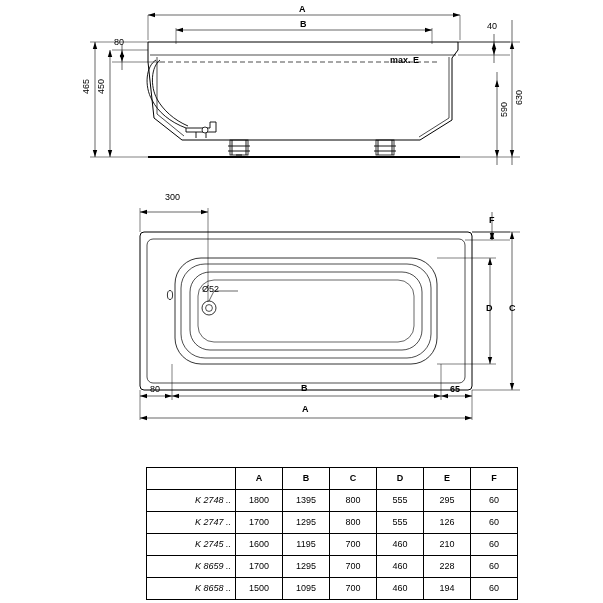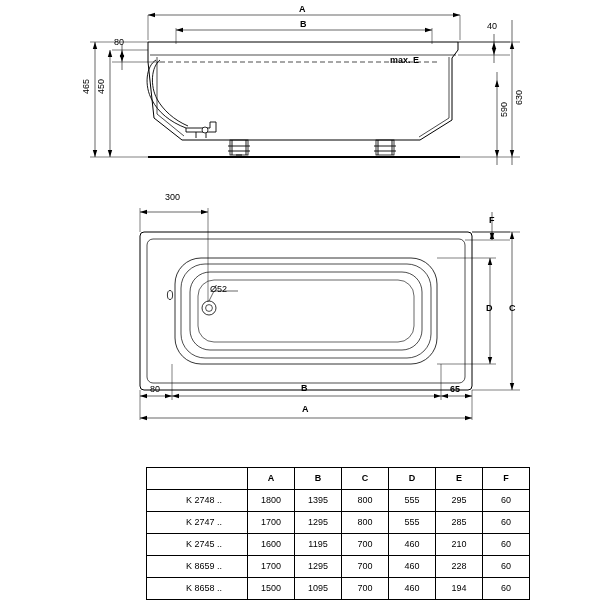--- a/index.html
+++ b/index.html
@@ -33,23 +33,24 @@
     border:1px solid #000;
     height:21px;
     padding:0 4px;
     text-align:center;
     font-weight:normal;
     font-size:9px;
     line-height:1;
   }
   #spec-table th{font-weight:bold;}
   #spec-table td.name{
-    text-align:center;
+    text-align:right;
     width:78px;
-    padding-left:18px;
+    padding-left:6px;
+    font-style:italic;
   }
   #spec-table td.val,#spec-table th.val{width:38px;}
   .hdr-blank{border-left:1px solid #000 !important;border-top:1px solid #000 !important;}
 </style>
 </head>
 <body>
 
 <svg id="sheet" viewBox="0 0 603 603">
   <g fill="none" stroke="#000" stroke-width="0.8" shape-rendering="geometricPrecision">
 
@@ -179,21 +180,21 @@
 <div class="lbl b" style="left:300px;top:20px;">B</div>
 <div class="lbl b" style="left:390px;top:56px;">max. E</div>
 <div class="lbl" style="left:487px;top:22px;">40</div>
 <div class="lbl" style="left:114px;top:38px;">80</div>
 <div class="lbl rot" style="left:79px;top:82px;transform:rotate(-90deg);">465</div>
 <div class="lbl rot" style="left:94px;top:82px;transform:rotate(-90deg);">450</div>
 <div class="lbl rot" style="left:512px;top:93px;transform:rotate(-90deg);">630</div>
 <div class="lbl rot" style="left:497px;top:105px;transform:rotate(-90deg);">590</div>
 
 <div class="lbl" style="left:165px;top:193px;">300</div>
-<div class="lbl" style="left:210px;top:285px;text-align:center;">Ø52</div>
+<div class="lbl" style="left:202px;top:285px;text-align:center;">Ø52</div>
 <div class="lbl" style="left:150px;top:385px;">80</div>
 <div class="lbl" style="left:450px;top:385px;font-weight:bold;">65</div>
 <div class="lbl b" style="left:302px;top:405px;">A</div>
 <div class="lbl b" style="left:301px;top:384px;">B</div>
 <div class="lbl b" style="left:509px;top:304px;">C</div>
 <div class="lbl b" style="left:486px;top:304px;">D</div>
 <div class="lbl b" style="left:489px;top:216px;">F</div>
 
 <table id="spec-table">
   <thead>
@@ -216,21 +217,21 @@
       <td class="val">555</td>
       <td class="val">295</td>
       <td class="val">60</td>
     </tr>
     <tr>
       <td class="name">K 2747 ..</td>
       <td class="val">1700</td>
       <td class="val">1295</td>
       <td class="val">800</td>
       <td class="val">555</td>
-      <td class="val">285</td>
+      <td class="val">126</td>
       <td class="val">60</td>
     </tr>
     <tr>
       <td class="name">K 2745 ..</td>
       <td class="val">1600</td>
       <td class="val">1195</td>
       <td class="val">700</td>
       <td class="val">460</td>
       <td class="val">210</td>
       <td class="val">60</td>

